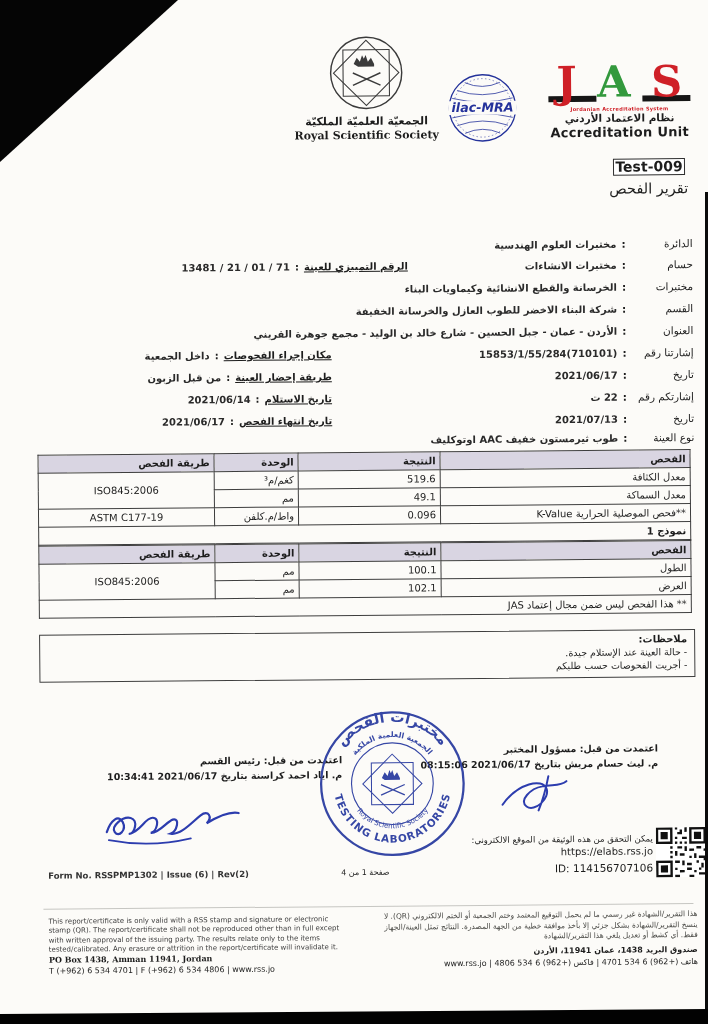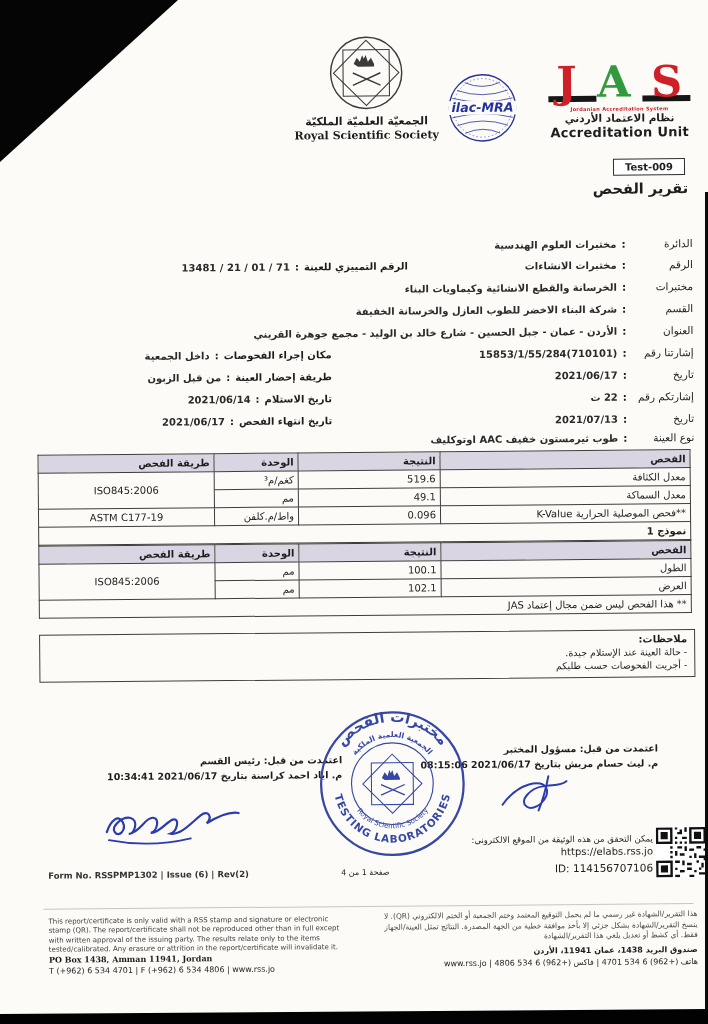--- a/index.html
+++ b/index.html
@@ -17,31 +17,31 @@
   .ilac{position:absolute;left:447px;top:70px;width:78px;text-align:right;}
   .jas{position:absolute;left:550px;top:62px;width:146px;text-align:center;}
   .jas-letters{position:relative;height:45px;font-family:"DejaVu Serif",serif;font-weight:bold;font-size:43px;line-height:45px;display:flex;justify-content:space-between;padding:0 10px;}
   .jas-letters span{position:relative;z-index:2;}
   .jas-red{color:#cf2027;} .jas-green{color:#33993d;}
   .jas-bar{position:absolute;bottom:3px;height:6px;background:#161616;z-index:1;}
   .jas-bar.l{left:2px;width:48px;} .jas-bar.r{right:2px;width:48px;}
   .jas-sys-en{color:#cf2027;font-size:5px;font-weight:bold;margin-top:1px;letter-spacing:.3px;}
   .jas-sys-ar{font-size:10.5px;font-weight:bold;direction:rtl;margin-top:0px;}
   .jas-unit{font-size:13px;font-weight:bold;margin-top:1px;letter-spacing:.3px;}
-  .test-code{position:absolute;right:20px;top:161px;width:70px;height:15px;border:1.3px solid #2e2e2e;font-size:10px;font-weight:bold;text-align:center;line-height:15px;background:#fff;}
-  .report-title{position:absolute;right:17px;top:183px;font-size:14.5px;font-weight:bold;direction:rtl;}
+  .test-code{position:absolute;right:20px;top:161px;width:70px;height:15px;border:1.3px solid #2e2e2e;font-size:14px;font-weight:bold;text-align:center;line-height:15px;background:#fff;}
+  .report-title{position:absolute;right:17px;top:183px;font-size:14.5px;font-weight:normal;direction:rtl;}
   
   .irow{position:absolute;right:13px;direction:rtl;display:flex;align-items:baseline;font-size:10.5px;white-space:nowrap;}
   .irow .lbl{font-weight:normal;min-width:62px;}
   .sep{margin:0 5px;font-weight:bold;}
   .sep::after{content:":";}
   .val{font-weight:bold;color:#2a2a2a;font-size:10px;}
   .ltr{direction:ltr;unicode-bidi:isolate;}
   .srow{position:absolute;direction:rtl;display:flex;align-items:baseline;font-size:10px;white-space:nowrap;}
-  .srow .lbl{font-weight:bold;}
+  .srow .lbl{font-weight:bold;text-decoration:underline;}
   
   table.res{position:absolute;left:38px;width:652px;border-collapse:collapse;table-layout:fixed;direction:rtl;}
   table.res th,table.res td{border:1px solid #3e3e3e;font-size:10px;padding:1px 4px;height:15px;overflow:hidden;white-space:nowrap;}
   table.res th{background:#d9d5e2;font-weight:bold;text-align:right;}
   td.c-test{text-align:right;}
   td.c-res{text-align:right;padding-left:14px;}
   td.c-unit{text-align:right;}
   td.c-meth{text-align:center;direction:ltr;}
   td.model-row{font-weight:bold;text-align:right;height:13px;}
   td.jas-note{text-align:right;height:13px;}
@@ -129,21 +129,21 @@
 
   <div class="test-code">Test-009</div>
   <div class="report-title">تقرير الفحص</div>
 
   <div class="irow" style="top:240px">
       <span class="lbl">الدائرة</span>
       <span class="sep"></span>
       <span class="val">مختبرات العلوم الهندسية</span>
     </div>
   <div class="irow" style="top:261px">
-      <span class="lbl">الرقم</span>
+      <span class="lbl">حسام</span>
       <span class="sep"></span>
       <span class="val">مختبرات الانشاءات</span>
     </div>
   <div class="irow" style="top:283px">
       <span class="lbl">مختبرات</span>
       <span class="sep"></span>
       <span class="val">الخرسانة والقطع الانشائية وكيماويات البناء</span>
     </div>
   <div class="irow" style="top:305px">
       <span class="lbl">القسم</span>

